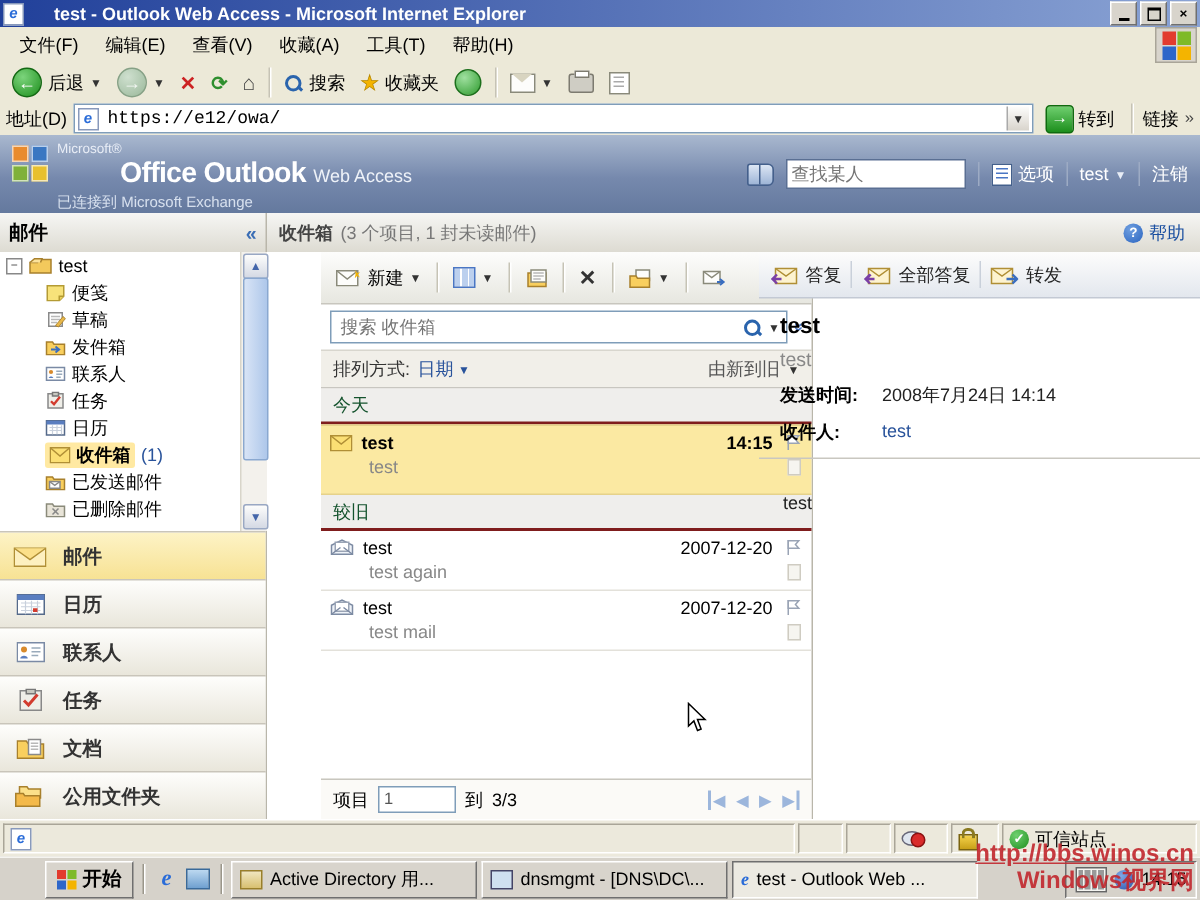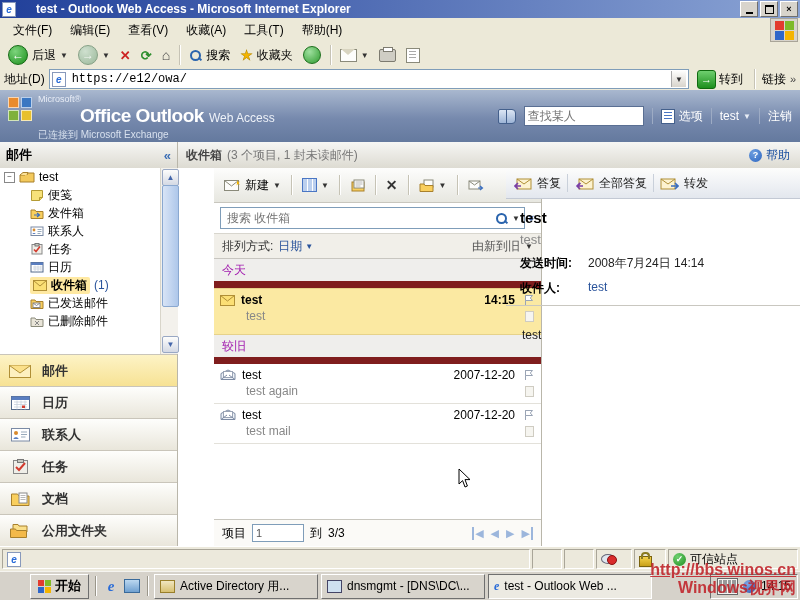--- a/index.html
+++ b/index.html
@@ -122,21 +122,21 @@
   .mtbtn{display:flex;align-items:center;gap:4px;padding:3px 4px;}
   .colsicon{width:13px;height:12px;border:1px solid #4a76c4;background:linear-gradient(to right,#bcd0ee 4px,#fff 4px,#fff 5px,#bcd0ee 5px,#bcd0ee 9px,#fff 9px,#fff 10px,#bcd0ee 10px);}
   .delx{color:#333;font-weight:bold;font-size:14px;}
   .srow{height:30px;display:flex;align-items:center;gap:4px;padding:0 6px;border-bottom:1px solid #d8d6ce;}
   .sinput{flex:1;height:20px;border:1px solid #7f9db9;background:#fff;display:flex;align-items:center;padding:0 4px;gap:4px;}
   .sinput input{flex:1;border:none;outline:none;font-size:12px;color:#777;background:transparent;}
   .chev2{color:#4a76c4;font-weight:bold;transform:rotate(90deg);font-size:11px;}
   .sortrow{height:24px;display:flex;align-items:center;padding:0 8px;background:#f1efe9;border-bottom:1px solid #c8c6c0;color:#333;}
   .sortrow .av{color:#29539b;margin-left:5px;}
   .sortorder{margin-left:auto;display:flex;align-items:center;gap:5px;color:#555;}
-  .ghead{height:22px;display:flex;align-items:center;padding-left:8px;background:#efeeec;border-bottom:7px solid #7f1d1d;color:#a21caf;}
+  .ghead{height:22px;display:flex;align-items:center;padding-left:8px;background:#efeeec;border-bottom:2px solid #7f1d1d;color:#14532d;}
   .mrow{border-bottom:1px solid #e3e1da;padding:4px 6px 5px;position:relative;}
   .mrow .l1{display:flex;align-items:center;gap:6px;}
   .mrow .sender{flex:1;}
   .mrow .time{margin-right:2px;}
   .mrow .l2{margin-left:26px;color:#888;margin-top:2px;}
   .mrow.unread .sender,.mrow.unread .time{font-weight:bold;}
   .mrow.sel{background:#fbe9a2;border-top:1px solid #e6d28a;border-bottom:1px solid #e6d28a;}
   .catbox{position:absolute;right:7px;top:22px;width:7px;height:9px;border:1px solid #cfccc2;background:#f6f5f0;}
   .pager{position:absolute;left:0;right:0;bottom:0;height:26px;border-top:1px solid #c8c6be;display:flex;align-items:center;gap:6px;padding:0 8px;background:#fbfaf7;}
   .pager input{width:44px;height:16px;border:1px solid #7f9db9;font-size:11px;padding:0 3px;color:#555;}
@@ -356,20 +356,28 @@
         </div>
         <div class="trow child">
           <svg width="14" height="12">
               <path d="M1.5 1.5h11v7l-3 3h-8z" fill="#f7e27a" stroke="#b49b34"></path>
               <path d="M12.5 8.5h-3v3" fill="#e8cf5a" stroke="#b49b34"></path>
             </svg>
           <span>便笺</span>
         </div>
         <div class="trow child">
           <svg width="14" height="12">
+              <rect x="2.5" y="1.5" width="9" height="9" fill="#fff" stroke="#8a8a8a"></rect>
+              <path d="M4 4h6M4 6h6M4 8h4" stroke="#b8b8b8"></path>
+              <path d="M7 10L12 4l1.6 1.4L9 11z" fill="#e8b84a" stroke="#a8802c" stroke-width=".6"></path>
+            </svg>
+          <span>草稿</span>
+        </div>
+        <div class="trow child">
+          <svg width="14" height="12">
               <path d="M1 3h4l1 1.5h7v7H1z" fill="#f9cf5e" stroke="#a8802c"></path>
               <path d="M4 8h5M7 6l2.5 2L7 10" stroke="#3a6ec0" fill="none" stroke-width="1.2"></path>
             </svg>
           <span>发件箱</span>
         </div>
         <div class="trow child">
           <svg width="14" height="12">
               <rect x="1" y="2" width="12" height="8.5" fill="#fff" stroke="#7a8aa5"></rect>
               <circle cx="4" cy="5" r="1.4" fill="#d88a2c"></circle>
               <path d="M2.5 9c0-1.4 3-1.4 3 0z" fill="#5a7ec0"></path>

